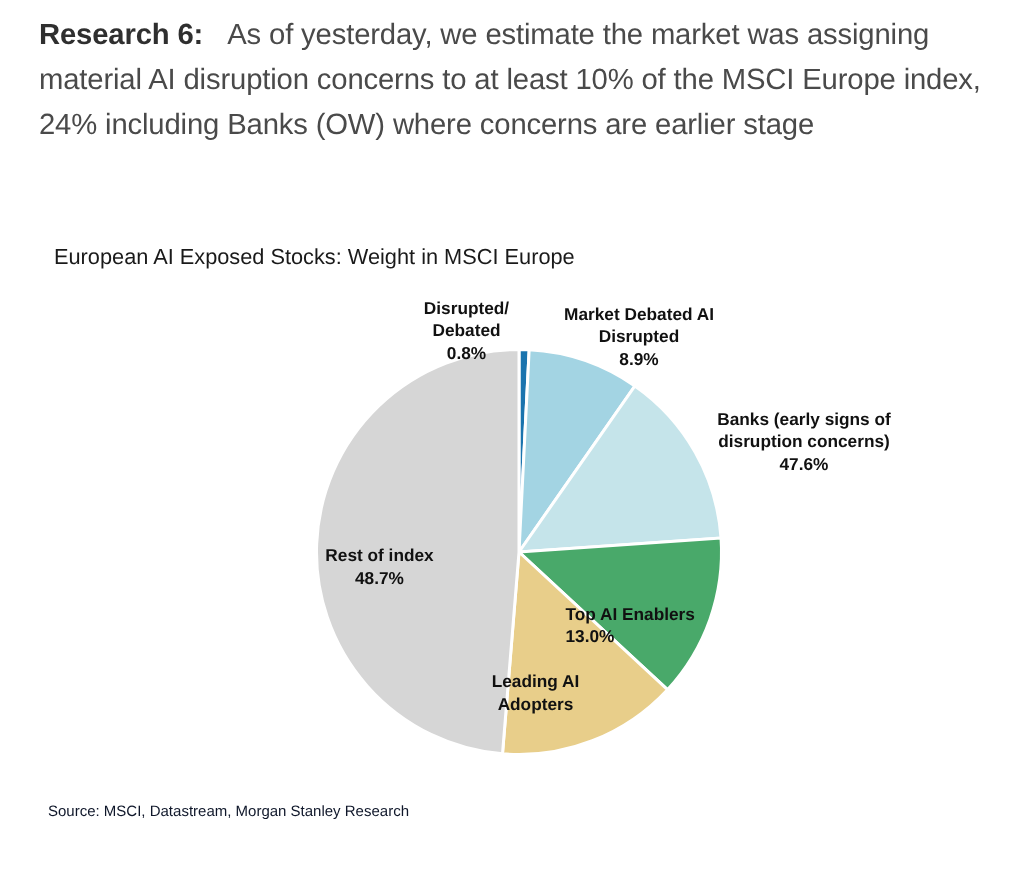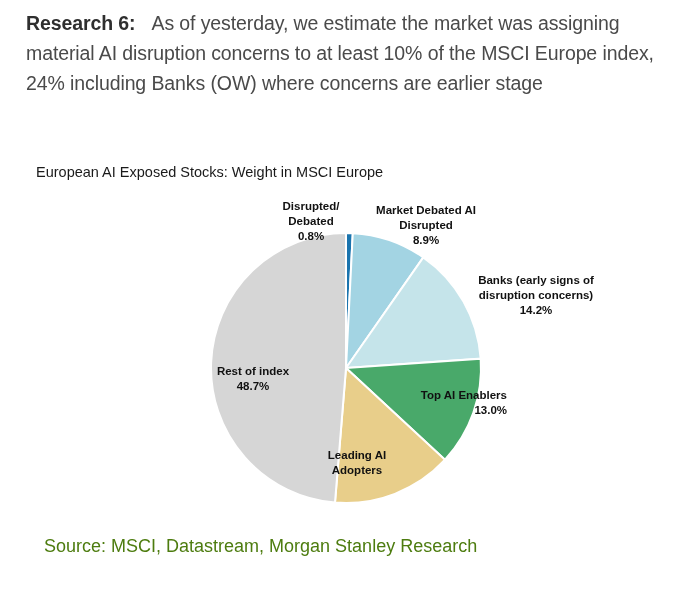--- a/index.html
+++ b/index.html
@@ -70,31 +70,31 @@
     color: #111111;
     text-align: center;
     line-height: 15px;
     white-space: pre-line;
   }
   .pie-label .pct { display: block; }
 
   #label-disrupted-wildcard { left: 255px; top: 34px;  width: 112px; }
   #label-market-debated     { left: 356px; top: 38px;  width: 140px; }
   #label-banks              { left: 452px; top: 108px; width: 168px; }
-  #label-top-ai-enablers    { left: 377px; top: 223px; width: 130px; text-align: right; }
+  #label-top-ai-enablers    { left: 377px; top: 238px; width: 130px; text-align: left; }
   #label-leading-adopters   { left: 297px; top: 283px; width: 120px; }
   #label-rest-of-index      { left: 183px; top: 199px; width: 140px; }
 
   
   #source-line {
     position: absolute;
-    left: 44px;
+    left: 32px;
     top: 536px;
-    font-size: 18px;
-    color: #4d7c0f;
+    font-size: 10px;
+    color: #0f172a;
     font-family: "Liberation Sans", sans-serif;
   }
 </style>
 </head>
 <body>
 
 <div id="exhibit-header">
   <span class="exhibit-number">Research 6:</span><span class="exhibit-gap"></span><span class="exhibit-headline">As of yesterday, we estimate the market was assigning material AI disruption concerns to at least 10% of the MSCI Europe index, 24% including Banks (OW) where concerns are earlier stage</span>
 </div>
 
@@ -127,21 +127,21 @@
 
   <div class="pie-label" id="label-market-debated">
     <span>Market Debated AI
 Disrupted</span>
     <span class="pct">8.9%</span>
   </div>
 
   <div class="pie-label" id="label-banks">
     <span>Banks (early signs of
 disruption concerns)</span>
-    <span class="pct">14.2%</span>
+    <span class="pct">47.6%</span>
   </div>
 
   <div class="pie-label" id="label-top-ai-enablers">
     <span>Top AI Enablers</span>
     <span class="pct">13.0%</span>
   </div>
 
   <div class="pie-label" id="label-leading-adopters">
     <span>Leading AI
 Adopters</span>

